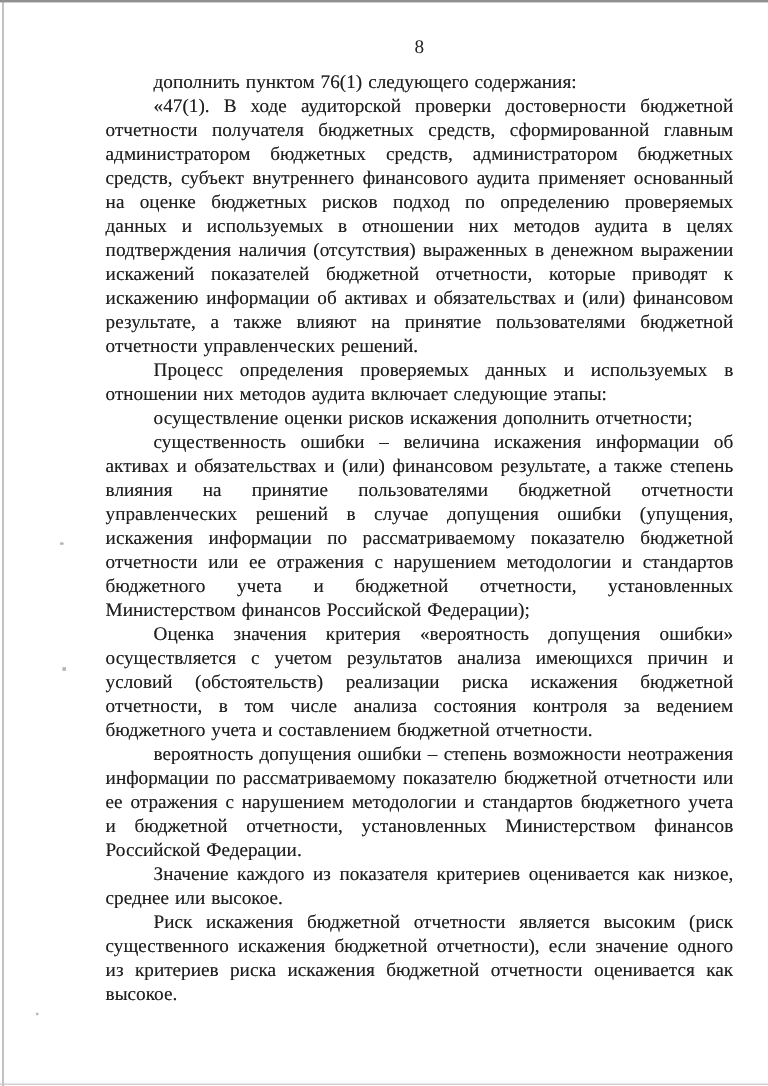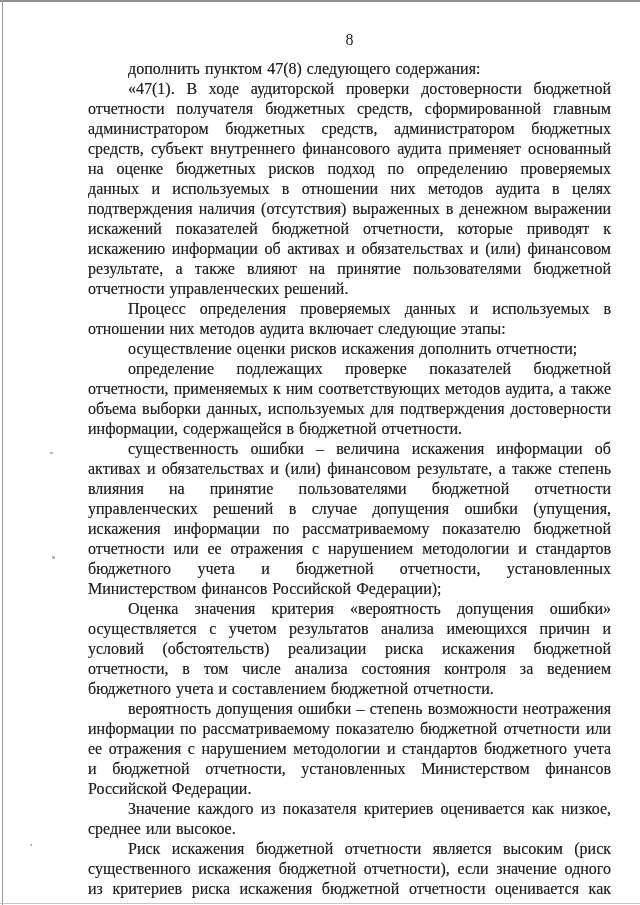--- a/index.html
+++ b/index.html
@@ -72,25 +72,24 @@
 <div class="page">
   <div class="edge-top"></div>
   <div class="edge-left"></div>
   <div class="edge-bottom"></div>
   <div class="speckle s1"></div>
   <div class="speckle s2"></div>
   <div class="speckle s3"></div>
 
   <div class="content">
     <div class="page-number">8</div>
-    <p>дополнить пунктом 47(8) следующего содержания:</p>
+    <p>дополнить пунктом 76(1) следующего содержания:</p>
     <p>«47(1). В ходе аудиторской проверки достоверности бюджетной отчетности получателя бюджетных средств, сформированной главным администратором бюджетных средств, администратором бюджетных средств, субъект внутреннего финансового аудита применяет основанный на оценке бюджетных рисков подход по определению проверяемых данных и используемых в отношении них методов аудита в целях подтверждения наличия (отсутствия) выраженных в денежном выражении искажений показателей бюджетной отчетности, которые приводят к искажению информации об активах и обязательствах и (или) финансовом результате, а также влияют на принятие пользователями бюджетной отчетности управленческих решений.</p>
     <p>Процесс определения проверяемых данных и используемых в отношении них методов аудита включает следующие этапы:</p>
     <p>осуществление оценки рисков искажения дополнить отчетности;</p>
-    <p>определение подлежащих проверке показателей бюджетной отчетности, применяемых к ним соответствующих методов аудита, а также объема выборки данных, используемых для подтверждения достоверности информации, содержащейся в бюджетной отчетности.</p>
     <p>существенность ошибки – величина искажения информации об активах и обязательствах и (или) финансовом результате, а также степень влияния на принятие пользователями бюджетной отчетности управленческих решений в случае допущения ошибки (упущения, искажения информации по рассматриваемому показателю бюджетной отчетности или ее отражения с нарушением методологии и стандартов бюджетного учета и бюджетной отчетности, установленных Министерством финансов Российской Федерации);</p>
     <p>Оценка значения критерия «вероятность допущения ошибки» осуществляется с учетом результатов анализа имеющихся причин и условий (обстоятельств) реализации риска искажения бюджетной отчетности, в том числе анализа состояния контроля за ведением бюджетного учета и составлением бюджетной отчетности.</p>
     <p>вероятность допущения ошибки – степень возможности неотражения информации по рассматриваемому показателю бюджетной отчетности или ее отражения с нарушением методологии и стандартов бюджетного учета и бюджетной отчетности, установленных Министерством финансов Российской Федерации.</p>
     <p>Значение каждого из показателя критериев оценивается как низкое, среднее или высокое.</p>
     <p>Риск искажения бюджетной отчетности является высоким (риск существенного искажения бюджетной отчетности), если значение одного из критериев риска искажения бюджетной отчетности оценивается как высокое.</p>
 
   </div>
 </div>
 
 </body></html>

